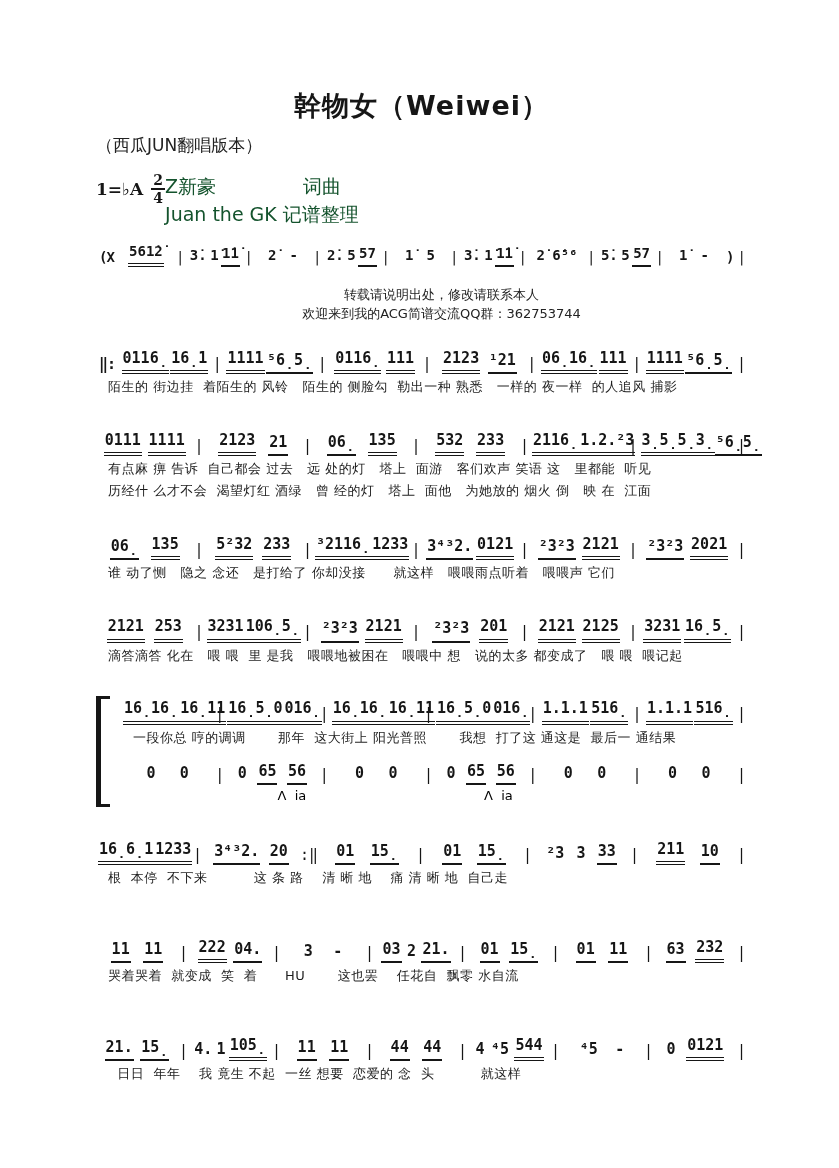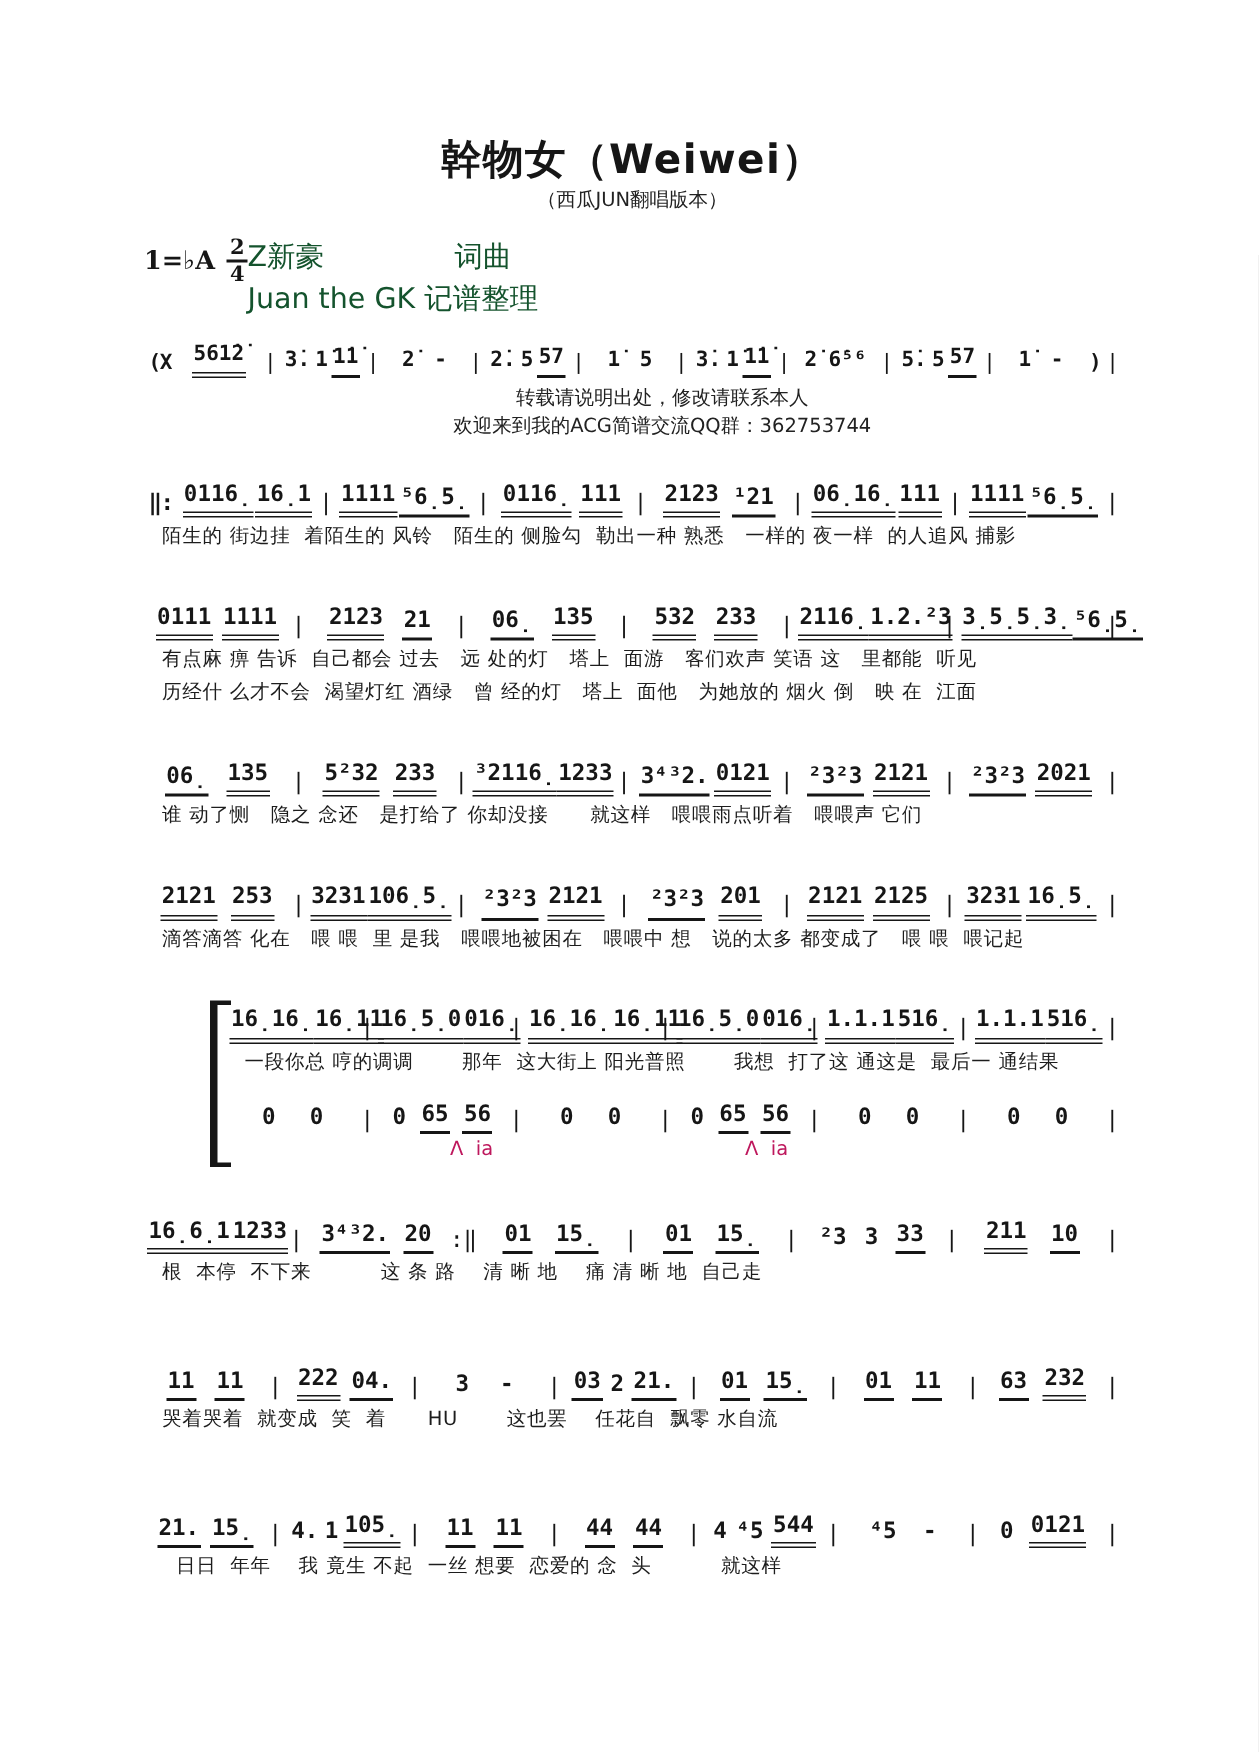--- a/index.html
+++ b/index.html
@@ -5,21 +5,21 @@
   html,body{margin:0;padding:0;background:#e8e8e8;}
   .page{
     width:839px;height:1168px;box-sizing:border-box;
     background:#ffffff;color:#161616;
     padding:88px 92px 10px 96px;
     font-family:"DejaVu Sans",sans-serif;
     overflow:hidden;position:relative;
   }
   
   .title{font-size:27px;font-weight:700;text-align:center;letter-spacing:1px;}
-  .subtitle{font-size:13px;text-align:center;color:#222;}
+  .subtitle{font-size:17px;text-align:left;margin-top:10px;color:#222;}
   .head-row{display:flex;align-items:flex-start;margin-top:16px;}
   .keysig{font-size:17px;font-weight:700;display:flex;align-items:center;gap:8px;font-family:"DejaVu Serif",serif;}
   .timesig{display:inline-flex;flex-direction:column;align-items:center;line-height:1;font-size:14px;font-weight:700;}
   .timesig .beats{border-bottom:2px solid #161616;padding:0 2px 1px;}
   .timesig .unit{padding-top:1px;}
   .credits{font-size:19px;color:#14532d;line-height:1.45;}
   .credit-l1{display:flex;justify-content:space-between;width:176px;}
   
   .notes-row{
     display:flex;align-items:flex-end;width:100%;
@@ -27,36 +27,36 @@
     font-size:15px;color:#161616;line-height:1.35;
   }
   .intro-row{margin-top:14px;font-size:14px;}
   .measure{flex:1 1 0;display:flex;justify-content:space-evenly;align-items:flex-end;min-width:0;padding:0 2px;}
   .tok{display:inline-block;padding:0 1px 2px;white-space:nowrap;}
   .tok.u1{border-bottom:2px solid #161616;}
   .tok.u2{border-bottom:4px double #161616;}
   .bar{flex:0 0 auto;padding:0 1px;font-weight:400;}
   .mark{flex:0 0 auto;font-weight:700;padding:0 3px;letter-spacing:-1px;}
   
-  .notice{text-align:center;font-size:13px;color:#222;margin-top:4px;line-height:1.5;padding-left:40px;}
+  .notice{text-align:center;font-size:13px;color:#222;margin-top:18px;line-height:1.5;padding-left:40px;}
   
   #score{margin-top:24px;}
   .system{margin-bottom:34px;position:relative;}
   .system:nth-child(6),.system:nth-child(7){margin-bottom:50px;}
-  .system.bracketed{border-left:5px solid #161616;padding-left:6px;margin-left:44px;}
+  .system.bracketed{border-left:5px solid #161616;padding-left:20px;}
   .system.bracketed::before,.system.bracketed::after{
     content:"";position:absolute;left:-5px;width:14px;height:3px;background:#161616;}
   .system.bracketed::before{top:-2px;}
   .system.bracketed::after{bottom:-2px;}
   .lyric{
     font-size:13px;color:#1d1d1d;margin-top:5px;padding-left:12px;
     white-space:pre-wrap;letter-spacing:0.5px;line-height:1.3;
   }
   .voice2{margin-top:14px;}
-  .sub-lyrics{position:relative;height:17px;font-size:13px;color:#be185d;margin-top:3px;}
+  .sub-lyrics{position:relative;height:17px;font-size:13px;color:#000000;margin-top:3px;}
   .sub-syllable{position:absolute;top:0;white-space:pre;}
   .sub-syllable.pos0{left:25%;}
   .sub-syllable.pos1{left:58%;}
 </style>
 </head>
 <body>
 
 <div class="page">
 
   <div class="title">幹物女（Weiwei）</div>

